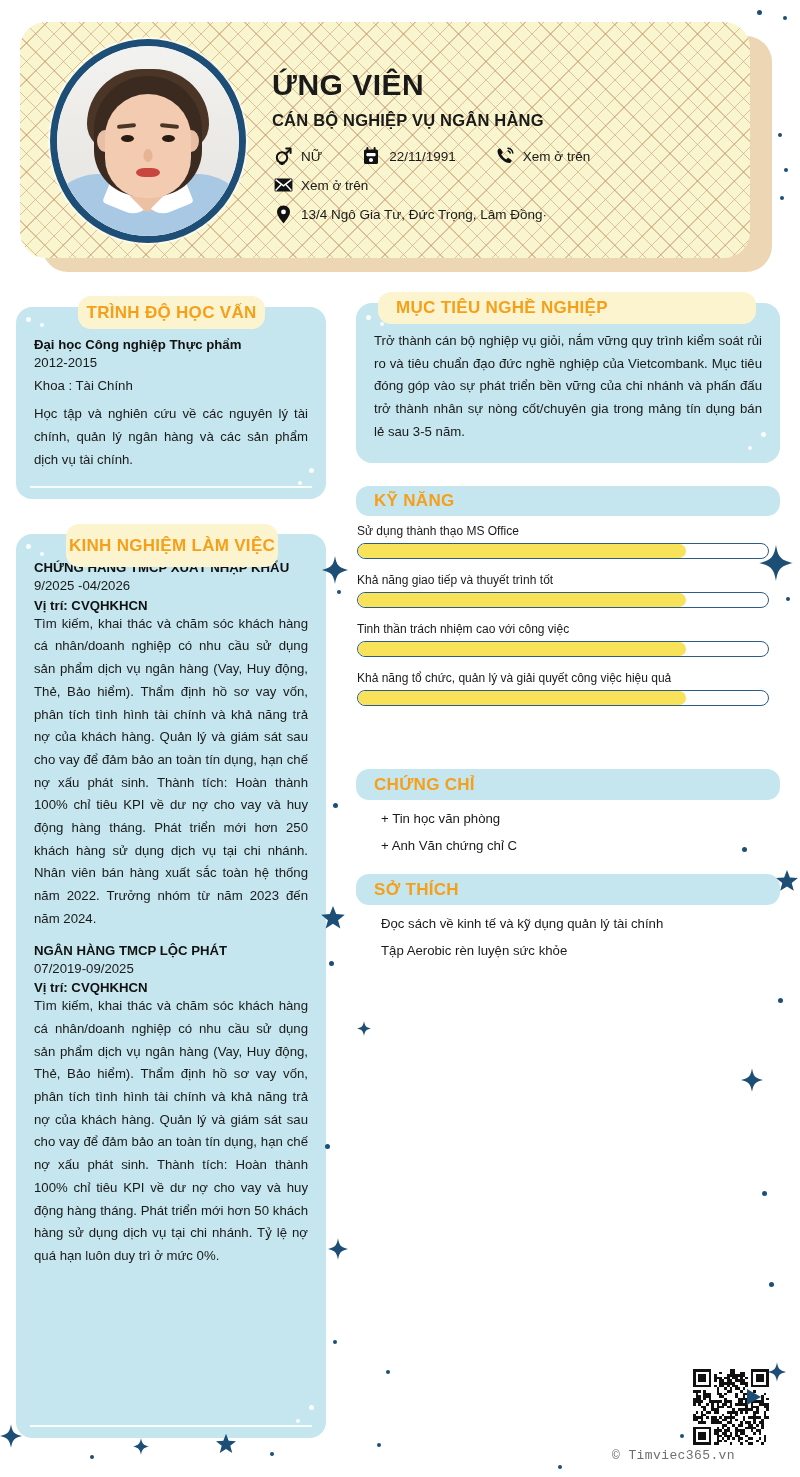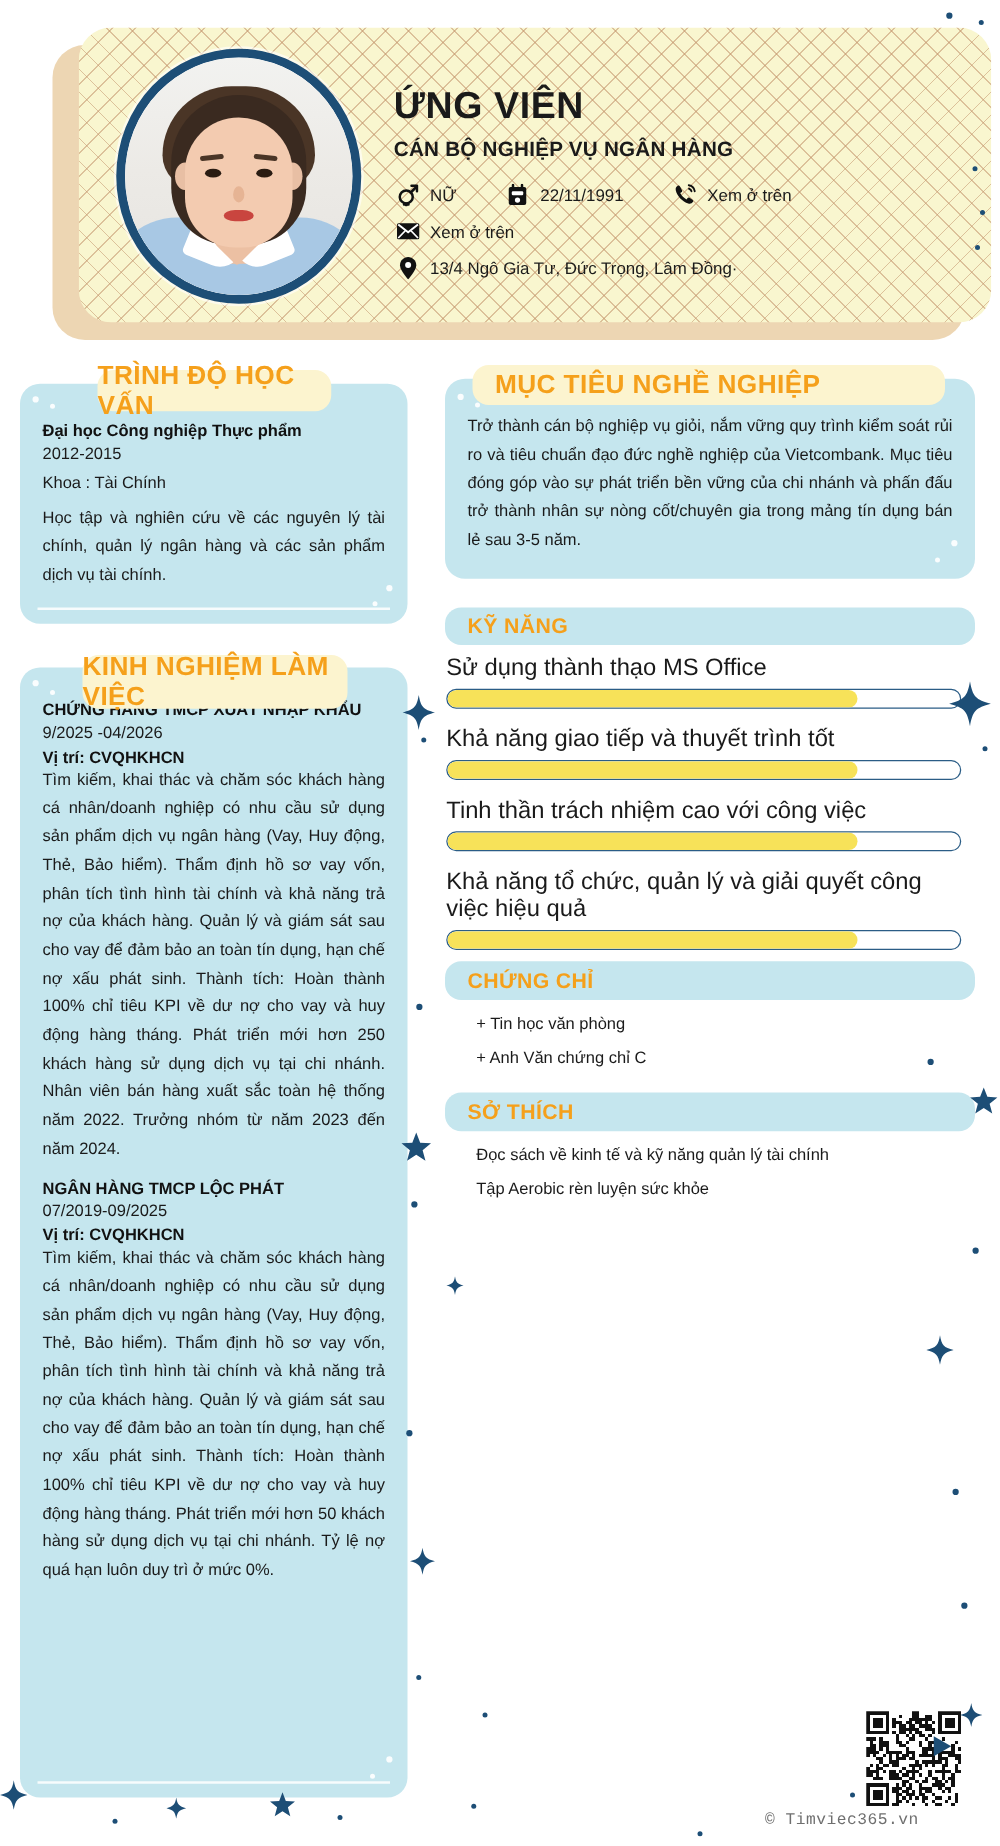--- a/index.html
+++ b/index.html
@@ -58,21 +58,20 @@
     left: 0;
     top: 0;
     width: 730px;
     height: 236px;
     border-radius: 26px;
     background-color: #f9f6cf;
     background-image:
       repeating-linear-gradient(45deg,  rgba(196,150,110,.55) 0 1px, rgba(0,0,0,0) 1px 13px),
       repeating-linear-gradient(-45deg, rgba(196,150,110,.55) 0 1px, rgba(0,0,0,0) 1px 13px);
     overflow: hidden;
-    margin-left: 43px;
   }
 
   #photo-frame {
     position: absolute;
     left: 30px;
     top: 17px;
     width: 196px;
     height: 204px;
     border-radius: 50%;
     border: 7px solid #1d4e76;
@@ -181,21 +180,21 @@
     background: #fcf4cf;
     border-radius: 13px;
     display: flex;
     align-items: center;
     justify-content: center;
     z-index: 30;
   }
   .pill-cream .ttl {
     color: #f5a01b;
     font-weight: 700;
-    font-size: 21px;
+    font-size: 17px;
     letter-spacing: .3px;
   }
   
   .bar-blue {
     position: absolute;
     background: #c5e6ee;
     border-radius: 13px;
     display: flex;
     align-items: center;
     z-index: 30;
@@ -214,21 +213,21 @@
     line-height: 1.72;
     color: #1a1a1a;
   }
   .just { text-align: justify; }
   .entry-title { font-size: 13.2px; font-weight: 700; color: #111; }
   .entry-sub   { font-size: 13.2px; color: #1a1a1a; line-height: 1.72; }
   .block-gap { height: 12px; }
 
   
   .skill-label {
-    font-size: 19px;
+    font-size: 12px;
     color: #1a1a1a;
     margin-bottom: 5px;
   }
   .skill-track {
     position: relative;
     height: 16px;
     border: 1.4px solid #2b5d86;
     border-radius: 9px;
     background: #ffffff;
     overflow: hidden;
@@ -569,21 +568,21 @@
   </div>
 
   <div class="bar-blue" style="left:356px;top:874px;width:424px;height:31px;">
     <span class="ttl">SỞ THÍCH</span>
     <span class="bub" style="left:10px;top:8px;width:4px;height:4px;"></span>
     <span class="bub" style="right:16px;top:9px;width:4px;height:4px;"></span>
     <span class="bub" style="right:30px;bottom:7px;width:4px;height:4px;"></span>
   </div>
 
   <div style="position:absolute;left:357px;top:913px;width:412px;z-index:25;">
-    <div class="li-line">Đọc sách về kinh tế và kỹ năng quản lý tài chính</div>
+    <div class="li-line">Đọc sách về kinh tế và kỹ dụng quản lý tài chính</div>
     <div class="li-line" style="margin-top:6px;">Tập Aerobic rèn luyện sức khỏe</div>
   </div>
 
   <div id="qr">
     <svg width="76" height="76" viewBox="0 0 29 29" shape-rendering="crispEdges" id="qr-svg">
         <rect width="29" height="29" fill="#fff"></rect>
         <path d="M0 0h1v1h-1zM1 0h1v1h-1zM2 0h1v1h-1zM3 0h1v1h-1zM4 0h1v1h-1zM5 0h1v1h-1zM6 0h1v1h-1zM14 0h1v1h-1zM15 0h1v1h-1zM22 0h1v1h-1zM23 0h1v1h-1zM24 0h1v1h-1zM25 0h1v1h-1zM26 0h1v1h-1zM27 0h1v1h-1zM28 0h1v1h-1zM0 1h1v1h-1zM6 1h1v1h-1zM10 1h1v1h-1zM14 1h1v1h-1zM15 1h1v1h-1zM18 1h1v1h-1zM19 1h1v1h-1zM22 1h1v1h-1zM28 1h1v1h-1zM0 2h1v1h-1zM2 2h1v1h-1zM3 2h1v1h-1zM4 2h1v1h-1zM6 2h1v1h-1zM8 2h1v1h-1zM13 2h1v1h-1zM14 2h1v1h-1zM15 2h1v1h-1zM16 2h1v1h-1zM17 2h1v1h-1zM18 2h1v1h-1zM19 2h1v1h-1zM22 2h1v1h-1zM24 2h1v1h-1zM25 2h1v1h-1zM26 2h1v1h-1zM28 2h1v1h-1zM0 3h1v1h-1zM2 3h1v1h-1zM3 3h1v1h-1zM4 3h1v1h-1zM6 3h1v1h-1zM8 3h1v1h-1zM9 3h1v1h-1zM10 3h1v1h-1zM12 3h1v1h-1zM13 3h1v1h-1zM15 3h1v1h-1zM16 3h1v1h-1zM18 3h1v1h-1zM20 3h1v1h-1zM22 3h1v1h-1zM24 3h1v1h-1zM25 3h1v1h-1zM26 3h1v1h-1zM28 3h1v1h-1zM0 4h1v1h-1zM2 4h1v1h-1zM3 4h1v1h-1zM4 4h1v1h-1zM6 4h1v1h-1zM8 4h1v1h-1zM10 4h1v1h-1zM11 4h1v1h-1zM13 4h1v1h-1zM14 4h1v1h-1zM16 4h1v1h-1zM17 4h1v1h-1zM18 4h1v1h-1zM19 4h1v1h-1zM22 4h1v1h-1zM24 4h1v1h-1zM25 4h1v1h-1zM26 4h1v1h-1zM28 4h1v1h-1zM0 5h1v1h-1zM6 5h1v1h-1zM10 5h1v1h-1zM11 5h1v1h-1zM12 5h1v1h-1zM13 5h1v1h-1zM14 5h1v1h-1zM15 5h1v1h-1zM18 5h1v1h-1zM19 5h1v1h-1zM20 5h1v1h-1zM22 5h1v1h-1zM28 5h1v1h-1zM0 6h1v1h-1zM1 6h1v1h-1zM2 6h1v1h-1zM3 6h1v1h-1zM4 6h1v1h-1zM5 6h1v1h-1zM6 6h1v1h-1zM8 6h1v1h-1zM10 6h1v1h-1zM11 6h1v1h-1zM13 6h1v1h-1zM15 6h1v1h-1zM16 6h1v1h-1zM20 6h1v1h-1zM22 6h1v1h-1zM23 6h1v1h-1zM24 6h1v1h-1zM25 6h1v1h-1zM26 6h1v1h-1zM27 6h1v1h-1zM28 6h1v1h-1zM9 7h1v1h-1zM12 7h1v1h-1zM14 7h1v1h-1zM16 7h1v1h-1zM17 7h1v1h-1zM19 7h1v1h-1zM0 8h1v1h-1zM1 8h1v1h-1zM2 8h1v1h-1zM4 8h1v1h-1zM9 8h1v1h-1zM13 8h1v1h-1zM14 8h1v1h-1zM18 8h1v1h-1zM23 8h1v1h-1zM1 9h1v1h-1zM4 9h1v1h-1zM5 9h1v1h-1zM6 9h1v1h-1zM9 9h1v1h-1zM10 9h1v1h-1zM12 9h1v1h-1zM16 9h1v1h-1zM19 9h1v1h-1zM20 9h1v1h-1zM27 9h1v1h-1zM1 10h1v1h-1zM2 10h1v1h-1zM4 10h1v1h-1zM5 10h1v1h-1zM6 10h1v1h-1zM10 10h1v1h-1zM11 10h1v1h-1zM16 10h1v1h-1zM19 10h1v1h-1zM21 10h1v1h-1zM22 10h1v1h-1zM26 10h1v1h-1zM0 11h1v1h-1zM1 11h1v1h-1zM2 11h1v1h-1zM4 11h1v1h-1zM6 11h1v1h-1zM12 11h1v1h-1zM17 11h1v1h-1zM18 11h1v1h-1zM19 11h1v1h-1zM20 11h1v1h-1zM22 11h1v1h-1zM26 11h1v1h-1zM28 11h1v1h-1zM0 12h1v1h-1zM1 12h1v1h-1zM2 12h1v1h-1zM3 12h1v1h-1zM6 12h1v1h-1zM7 12h1v1h-1zM8 12h1v1h-1zM9 12h1v1h-1zM10 12h1v1h-1zM12 12h1v1h-1zM13 12h1v1h-1zM14 12h1v1h-1zM17 12h1v1h-1zM18 12h1v1h-1zM20 12h1v1h-1zM22 12h1v1h-1zM23 12h1v1h-1zM24 12h1v1h-1zM25 12h1v1h-1zM26 12h1v1h-1zM0 13h1v1h-1zM2 13h1v1h-1zM5 13h1v1h-1zM7 13h1v1h-1zM9 13h1v1h-1zM11 13h1v1h-1zM12 13h1v1h-1zM14 13h1v1h-1zM16 13h1v1h-1zM17 13h1v1h-1zM18 13h1v1h-1zM19 13h1v1h-1zM20 13h1v1h-1zM22 13h1v1h-1zM25 13h1v1h-1zM26 13h1v1h-1zM27 13h1v1h-1zM28 13h1v1h-1zM3 14h1v1h-1zM4 14h1v1h-1zM7 14h1v1h-1zM9 14h1v1h-1zM10 14h1v1h-1zM11 14h1v1h-1zM13 14h1v1h-1zM14 14h1v1h-1zM20 14h1v1h-1zM22 14h1v1h-1zM23 14h1v1h-1zM24 14h1v1h-1zM27 14h1v1h-1zM28 14h1v1h-1zM4 15h1v1h-1zM7 15h1v1h-1zM8 15h1v1h-1zM9 15h1v1h-1zM15 15h1v1h-1zM17 15h1v1h-1zM18 15h1v1h-1zM19 15h1v1h-1zM20 15h1v1h-1zM21 15h1v1h-1zM22 15h1v1h-1zM24 15h1v1h-1zM28 15h1v1h-1zM1 16h1v1h-1zM3 16h1v1h-1zM5 16h1v1h-1zM6 16h1v1h-1zM8 16h1v1h-1zM9 16h1v1h-1zM13 16h1v1h-1zM14 16h1v1h-1zM15 16h1v1h-1zM16 16h1v1h-1zM18 16h1v1h-1zM20 16h1v1h-1zM23 16h1v1h-1zM24 16h1v1h-1zM27 16h1v1h-1zM0 17h1v1h-1zM3 17h1v1h-1zM4 17h1v1h-1zM11 17h1v1h-1zM14 17h1v1h-1zM16 17h1v1h-1zM23 17h1v1h-1zM27 17h1v1h-1zM0 18h1v1h-1zM1 18h1v1h-1zM2 18h1v1h-1zM3 18h1v1h-1zM5 18h1v1h-1zM7 18h1v1h-1zM8 18h1v1h-1zM10 18h1v1h-1zM12 18h1v1h-1zM13 18h1v1h-1zM14 18h1v1h-1zM15 18h1v1h-1zM19 18h1v1h-1zM21 18h1v1h-1zM22 18h1v1h-1zM23 18h1v1h-1zM24 18h1v1h-1zM25 18h1v1h-1zM27 18h1v1h-1zM28 18h1v1h-1zM0 19h1v1h-1zM1 19h1v1h-1zM3 19h1v1h-1zM7 19h1v1h-1zM8 19h1v1h-1zM9 19h1v1h-1zM11 19h1v1h-1zM12 19h1v1h-1zM14 19h1v1h-1zM16 19h1v1h-1zM19 19h1v1h-1zM23 19h1v1h-1zM26 19h1v1h-1zM2 20h1v1h-1zM3 20h1v1h-1zM4 20h1v1h-1zM7 20h1v1h-1zM8 20h1v1h-1zM9 20h1v1h-1zM10 20h1v1h-1zM13 20h1v1h-1zM14 20h1v1h-1zM18 20h1v1h-1zM20 20h1v1h-1zM21 20h1v1h-1zM23 20h1v1h-1zM25 20h1v1h-1zM26 20h1v1h-1zM11 21h1v1h-1zM12 21h1v1h-1zM15 21h1v1h-1zM17 21h1v1h-1zM18 21h1v1h-1zM21 21h1v1h-1zM22 21h1v1h-1zM24 21h1v1h-1zM26 21h1v1h-1zM0 22h1v1h-1zM1 22h1v1h-1zM2 22h1v1h-1zM3 22h1v1h-1zM4 22h1v1h-1zM5 22h1v1h-1zM6 22h1v1h-1zM9 22h1v1h-1zM11 22h1v1h-1zM13 22h1v1h-1zM16 22h1v1h-1zM20 22h1v1h-1zM21 22h1v1h-1zM22 22h1v1h-1zM23 22h1v1h-1zM26 22h1v1h-1zM0 23h1v1h-1zM6 23h1v1h-1zM8 23h1v1h-1zM9 23h1v1h-1zM10 23h1v1h-1zM12 23h1v1h-1zM13 23h1v1h-1zM16 23h1v1h-1zM17 23h1v1h-1zM18 23h1v1h-1zM19 23h1v1h-1zM22 23h1v1h-1zM24 23h1v1h-1zM25 23h1v1h-1zM0 24h1v1h-1zM2 24h1v1h-1zM3 24h1v1h-1zM4 24h1v1h-1zM6 24h1v1h-1zM8 24h1v1h-1zM9 24h1v1h-1zM11 24h1v1h-1zM12 24h1v1h-1zM14 24h1v1h-1zM16 24h1v1h-1zM18 24h1v1h-1zM19 24h1v1h-1zM23 24h1v1h-1zM25 24h1v1h-1zM0 25h1v1h-1zM2 25h1v1h-1zM3 25h1v1h-1zM4 25h1v1h-1zM6 25h1v1h-1zM9 25h1v1h-1zM10 25h1v1h-1zM12 25h1v1h-1zM13 25h1v1h-1zM14 25h1v1h-1zM16 25h1v1h-1zM17 25h1v1h-1zM20 25h1v1h-1zM27 25h1v1h-1zM0 26h1v1h-1zM2 26h1v1h-1zM3 26h1v1h-1zM4 26h1v1h-1zM6 26h1v1h-1zM9 26h1v1h-1zM11 26h1v1h-1zM13 26h1v1h-1zM15 26h1v1h-1zM17 26h1v1h-1zM18 26h1v1h-1zM21 26h1v1h-1zM22 26h1v1h-1zM25 26h1v1h-1zM27 26h1v1h-1zM0 27h1v1h-1zM6 27h1v1h-1zM9 27h1v1h-1zM10 27h1v1h-1zM12 27h1v1h-1zM17 27h1v1h-1zM20 27h1v1h-1zM24 27h1v1h-1zM27 27h1v1h-1zM0 28h1v1h-1zM1 28h1v1h-1zM2 28h1v1h-1zM3 28h1v1h-1zM4 28h1v1h-1zM5 28h1v1h-1zM6 28h1v1h-1zM8 28h1v1h-1zM9 28h1v1h-1zM14 28h1v1h-1zM18 28h1v1h-1zM21 28h1v1h-1zM22 28h1v1h-1zM26 28h1v1h-1z" fill="#111"></path>
       </svg>
   </div>
   <div id="credit">© Timviec365.vn</div>

